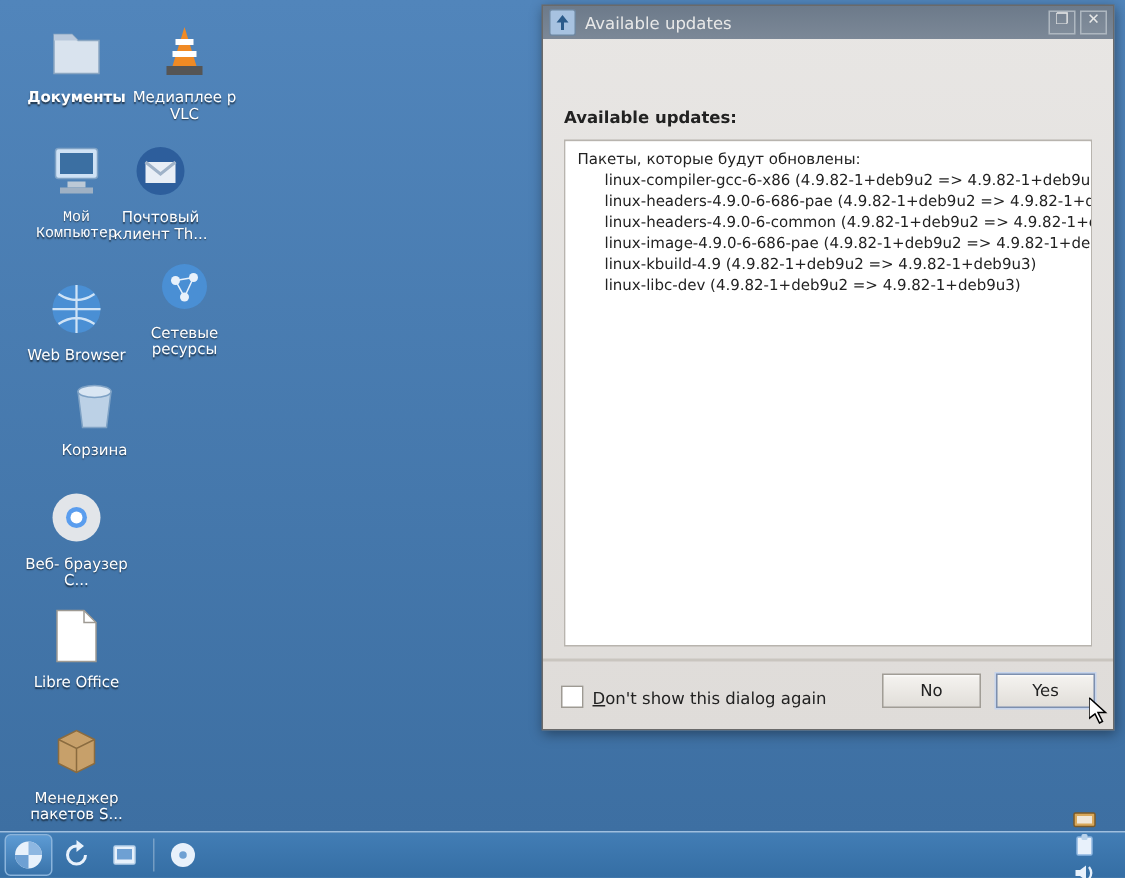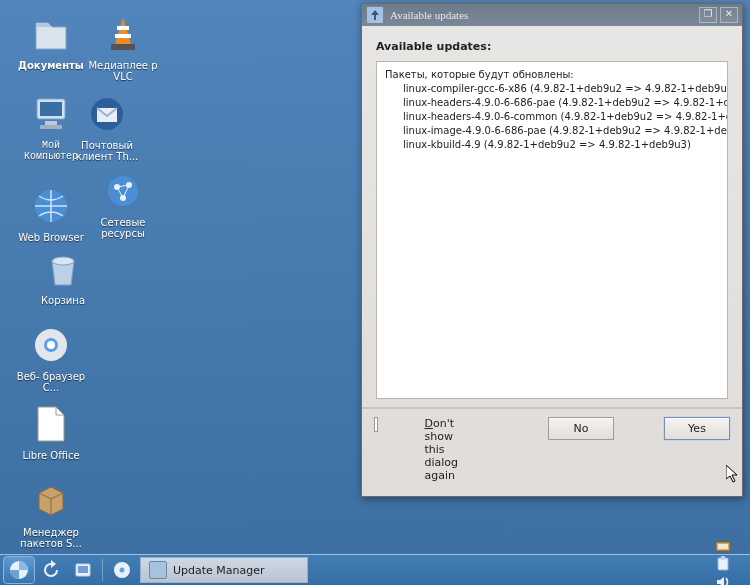--- a/index.html
+++ b/index.html
@@ -56,21 +56,20 @@
     color: #222;
   }
   .titlebar {
     background: linear-gradient(to bottom, #6c7a8a 0%, #7c8897 100%);
     height: 22px;
     display: flex;
     align-items: center;
     color: #e8e8e8;
     font-size: 11px;
     padding: 0 4px;
-    font-family: Liberation Serif, serif;
   }
   .titlebar .ticon {
     width: 16px;
     height: 16px;
     background: #a7c2e0;
     border: 1px solid #6f87a0;
     margin-right: 6px;
     display: flex;
     align-items: center;
     justify-content: center;
@@ -84,20 +83,21 @@
     border: 1px solid #aeb7c0;
     background: rgba(255,255,255,0.06);
     color: #e8e8e8;
     font-size: 10px;
     line-height: 12px;
     text-align: center;
     cursor: pointer;
   }
   .dlg-body {
     padding: 14px 14px 8px 14px;
+    margin-top: 32px;
   }
   .dlg-heading {
     font-weight: bold;
     font-size: 11px;
     margin-bottom: 8px;
   }
   .textarea {
     background: #fff;
     border: 1px solid #b8b4ae;
     height: 324px;
@@ -114,23 +114,22 @@
     margin: 0;
   }
   .prompt-row {
     padding: 10px 20px;
     font-size: 11px;
     font-weight: bold;
     color: #333;
   }
   .action-row {
     display: flex;
-    align-items: flex-start;
+    align-items: flex-end;
     padding: 8px 12px 14px 12px;
-    gap: 40px;
   }
   .checkbox {
     width: 13px;
     height: 13px;
     border: 1px solid #9e9a93;
     background: #fff;
     margin-right: 6px;
     cursor: pointer;
   }
   .action-row .spacer { flex: 1; }
@@ -363,20 +362,21 @@
     <div class="dlg-body">
       <div class="dlg-heading">Available updates:</div>
       <div class="textarea">
         <div>Пакеты, которые будут обновлены:</div>
         <div id="pkg-list">
             <div class="pkg">linux-compiler-gcc-6-x86 (4.9.82-1+deb9u2 =&gt; 4.9.82-1+deb9u3)</div>
             <div class="pkg">linux-headers-4.9.0-6-686-pae (4.9.82-1+deb9u2 =&gt; 4.9.82-1+deb9u3)</div>
             <div class="pkg">linux-headers-4.9.0-6-common (4.9.82-1+deb9u2 =&gt; 4.9.82-1+deb9u3)</div>
             <div class="pkg">linux-image-4.9.0-6-686-pae (4.9.82-1+deb9u2 =&gt; 4.9.82-1+deb9u3)</div>
             <div class="pkg">linux-kbuild-4.9 (4.9.82-1+deb9u2 =&gt; 4.9.82-1+deb9u3)</div>
+            <div class="pkg">linux-libc-dev (4.9.82-1+deb9u2 =&gt; 4.9.82-1+deb9u3)</div>
           </div>
       </div>
     </div>
     <div class="sep"></div>
     <div class="sep"></div>
     <div class="action-row">
       <span class="checkbox"></span>
       <span class="underline-first">Don't show this dialog again</span>
       <span class="spacer"></span>
       <span class="btn underline-first">No</span>
@@ -407,24 +407,20 @@
         <rect x="3" y="4" width="14" height="12" rx="1" fill="#e8f1fb" stroke="#b9d2ea"></rect>
         <rect x="5" y="6" width="10" height="7" fill="#6ea0d3"></rect>
       </svg>
   </div>
   <div class="tb-sep"></div>
   <div class="tb-launch">
     <svg width="18" height="18" viewBox="0 0 18 18">
         <circle cx="9" cy="9" r="8" fill="#e8f1fb"></circle>
         <circle cx="9" cy="9" r="2.5" fill="#6ea0d3"></circle>
       </svg>
-  </div>
-  <div class="task-item">
-    <span class="ti-icon"></span>
-    <span>Update Manager</span>
   </div>
   <div class="tray">
     <span class="tray-icon">
       <svg width="16" height="14" viewBox="0 0 16 14">
           <rect x="1" y="3" width="14" height="9" rx="1" fill="#d9a85a" stroke="#7a5a2a"></rect>
           <rect x="3" y="5" width="10" height="5" fill="#f0e7d8"></rect>
         </svg>
     </span>
     <span class="tray-icon">
       <svg width="14" height="16" viewBox="0 0 14 16">

